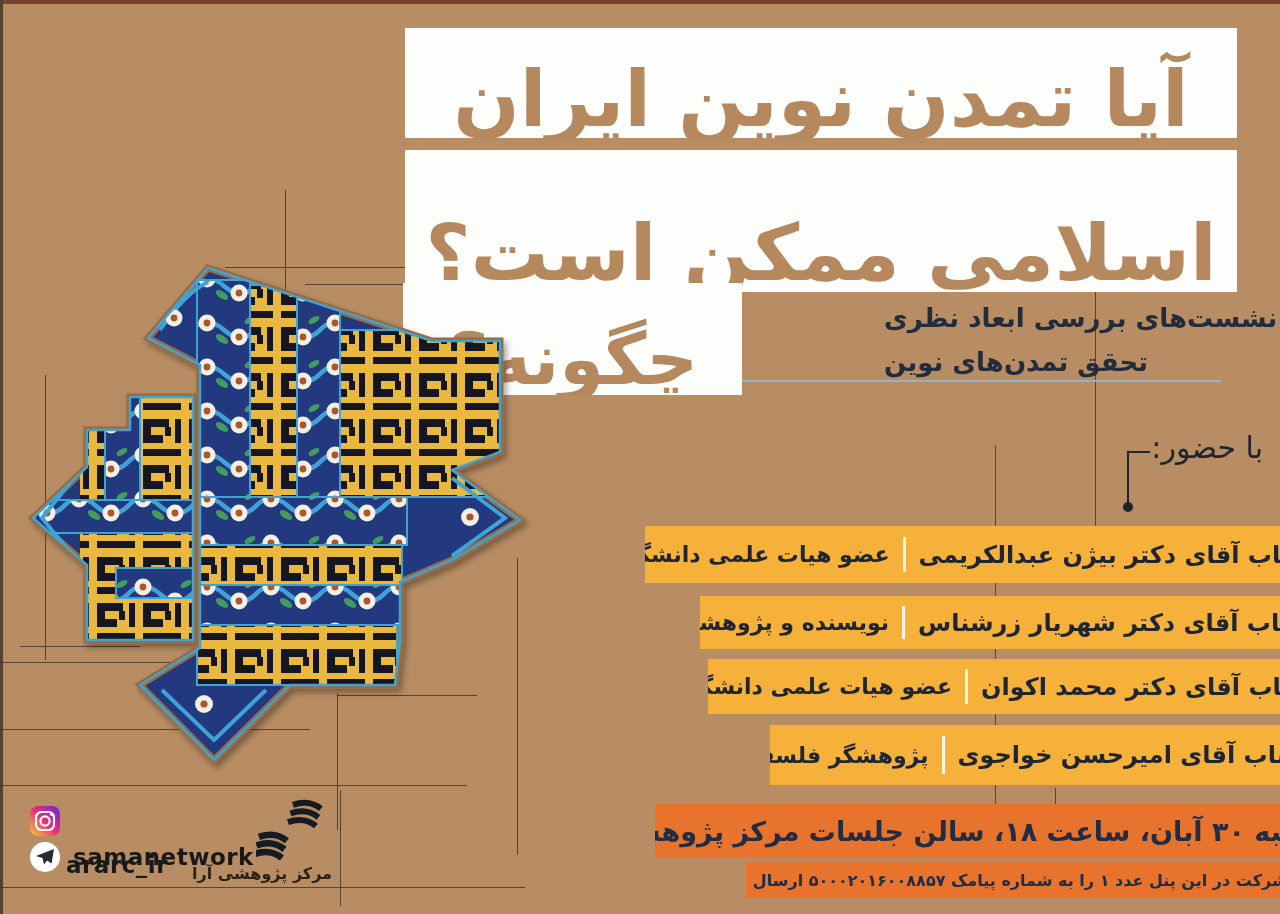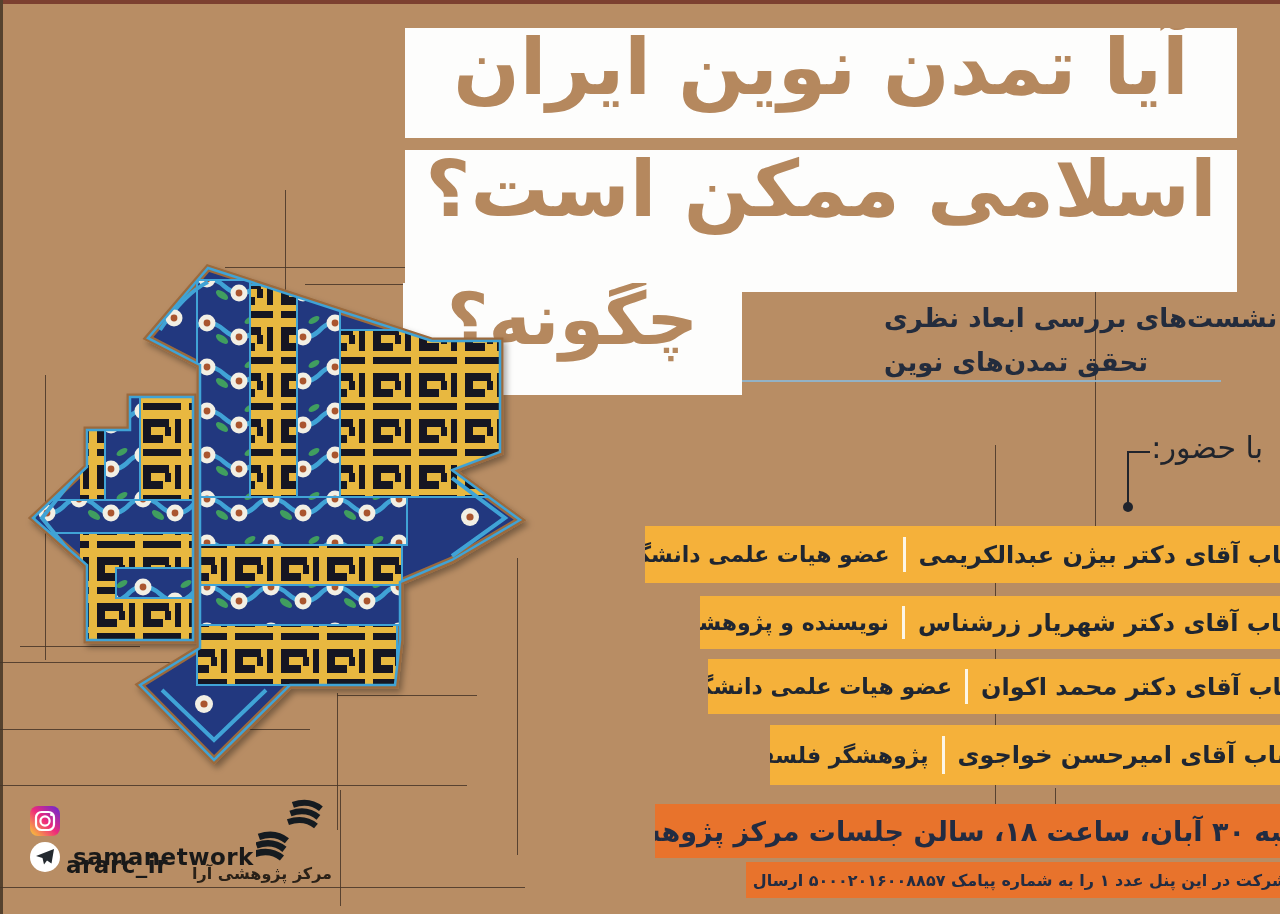--- a/index.html
+++ b/index.html
@@ -12,21 +12,21 @@
   
   .edge-top{left:0;top:0;width:1280px;height:4px;background:#7c4030;}
   .edge-left{left:0;top:0;width:3px;height:914px;background:#55422e;}
   
   .hl{background:#463527;opacity:.85;}
   .hl.h{height:1px;} .hl.v{width:1px;}
   .hl.blue{background:#8fb6d0;opacity:.9;height:2px;}
   .hl.brown{background:#7e5b3b;height:2px;opacity:.9;}
   
   .hbox{
-    background:#fdfdfc; display:flex; align-items:flex-start; justify-content:center;
+    background:#fdfdfc; display:flex; align-items:flex-end; justify-content:center;
     color:#b5885e; font-weight:bold; overflow:hidden;
   }
   .hbox .t{white-space:nowrap; line-height:1;}
   
   .subtitle{color:#232c3d; font-weight:bold; font-size:26px; line-height:44px; text-align:left;}
   .subtitle div{white-space:nowrap;}
   
   .presence{color:#20242c; font-weight:normal; font-size:30px; white-space:nowrap;}
   .bracket{background:#20242c;}
   .bracket-dot{width:10px;height:10px;border-radius:50%;background:#20242c;}

